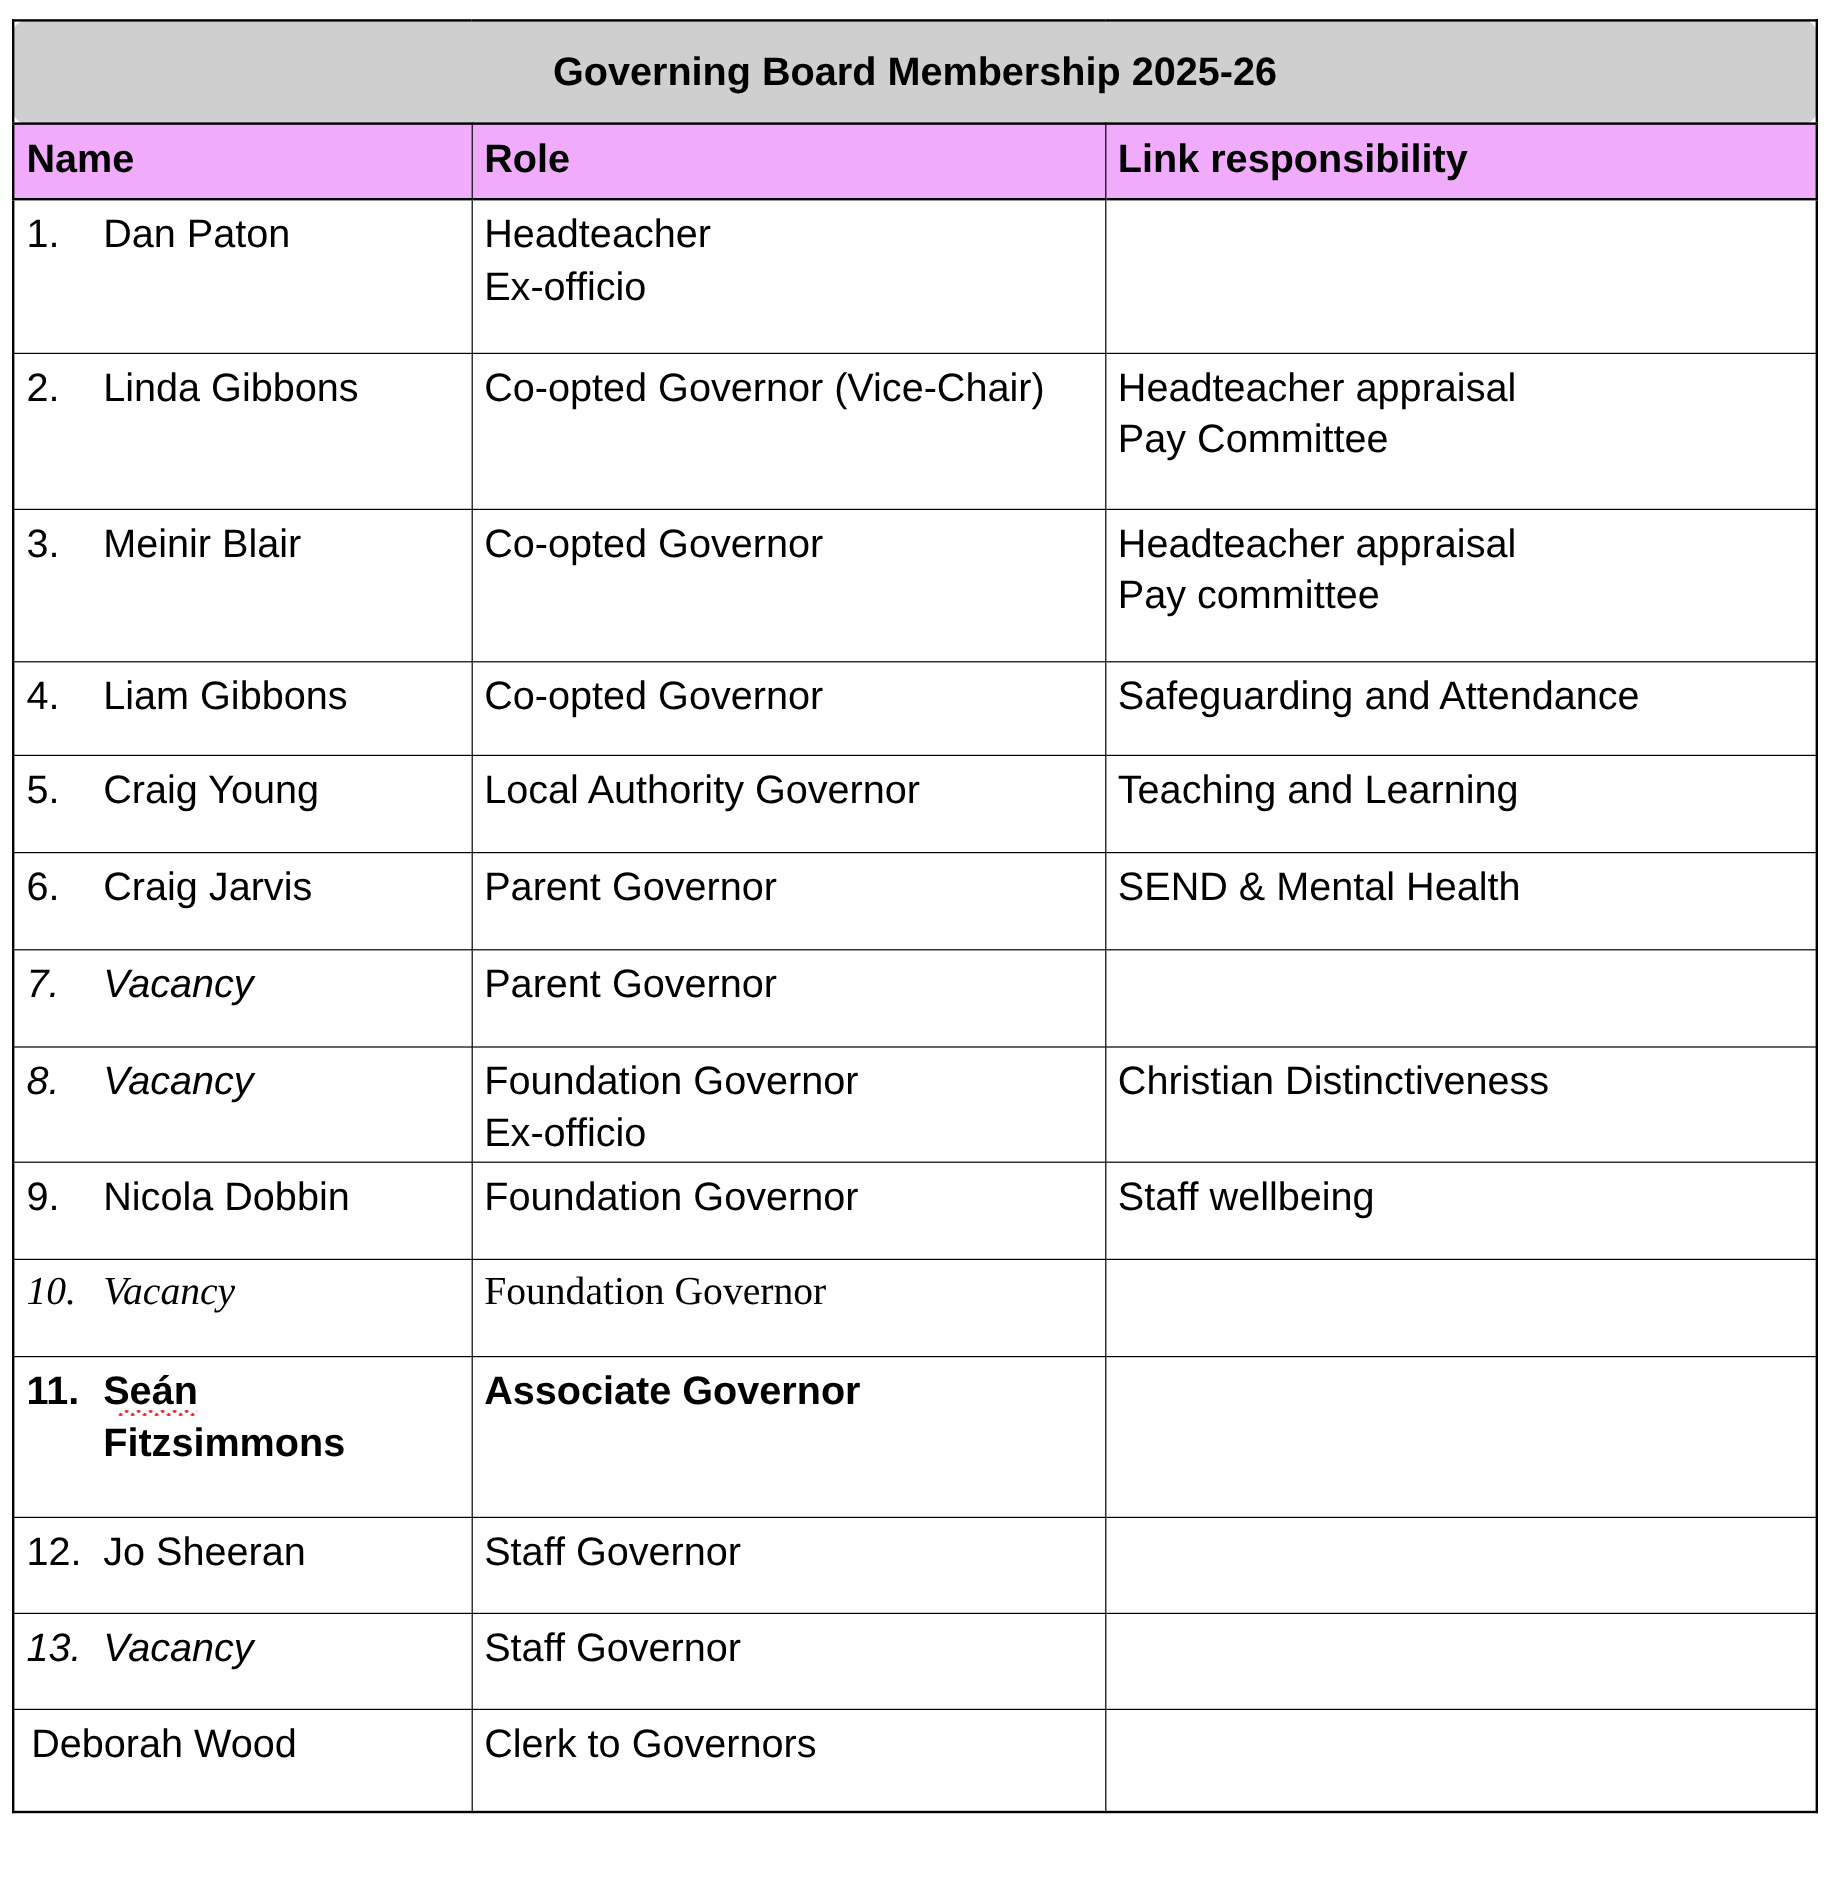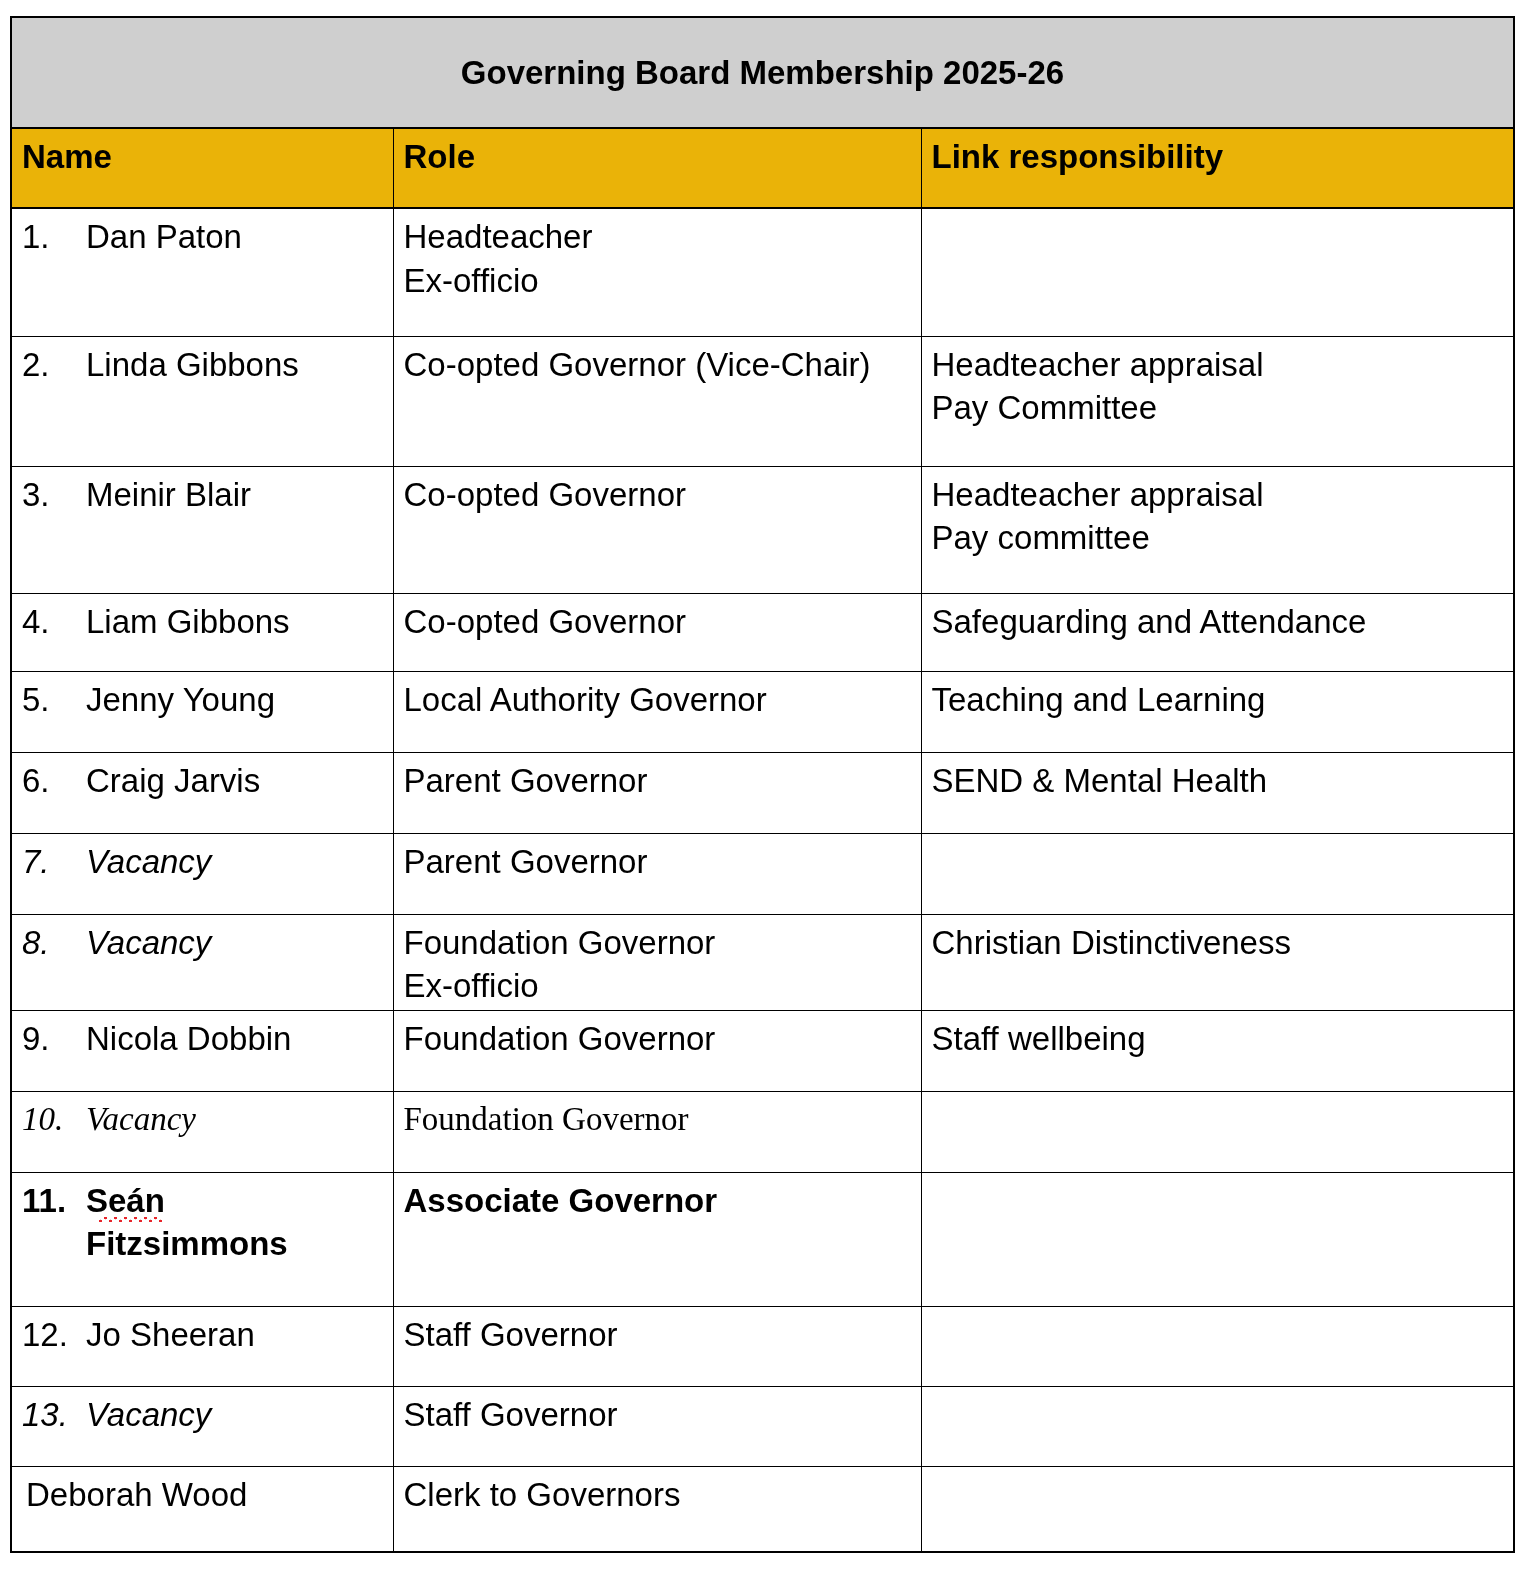--- a/index.html
+++ b/index.html
@@ -43,31 +43,32 @@
     font-size: 33px;
     line-height: 1.33;
     box-sizing: border-box;
   }
 
   .title-cell {
     background: #cfcfcf;
     text-align: center;
     font-weight: bold;
     font-size: 38px;
-    height: 111px;
+    height: 86px;
     vertical-align: middle !important;
     padding: 0 10px !important;
     border-bottom: 2px solid #000000 !important;
+    border-radius: 11px;
   }
 
   .header-cell {
-    background: #eab308;
+    background: #f0abfc;
     font-weight: bold;
     font-size: 35px;
-    height: 80px;
+    height: 63px;
     border-bottom: 2px solid #000000 !important;
   }
 
   .num-row td { border-top: 2px solid #000000; }
 
   
   .name-cell {
     white-space: normal;
   }
   .name-inner {
@@ -205,21 +206,21 @@
         </td>
         <td>
           <span class="cell-line">Safeguarding and Attendance</span>
         </td>
       </tr>
 
       <tr class="num-row h-r5">
         <td class="name-cell">
           <span class="name-inner">
             <span class="num">5.</span>
-            <span class="nm">Jenny Young</span>
+            <span class="nm">Craig Young</span>
           </span>
         </td>
         <td>
           <span class="cell-line">Local Authority Governor</span>
         </td>
         <td>
           <span class="cell-line">Teaching and Learning</span>
         </td>
       </tr>
 

